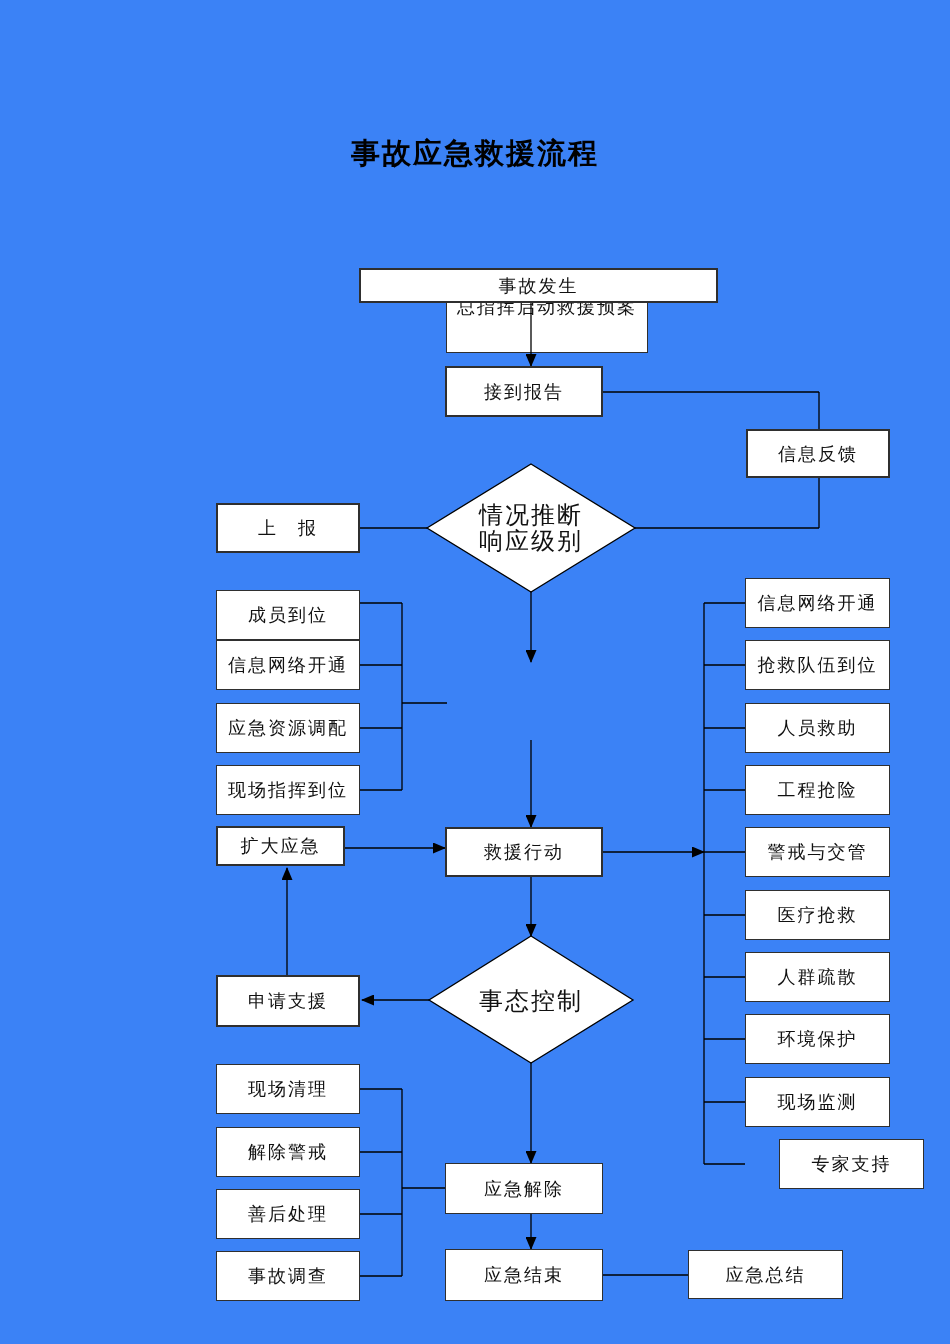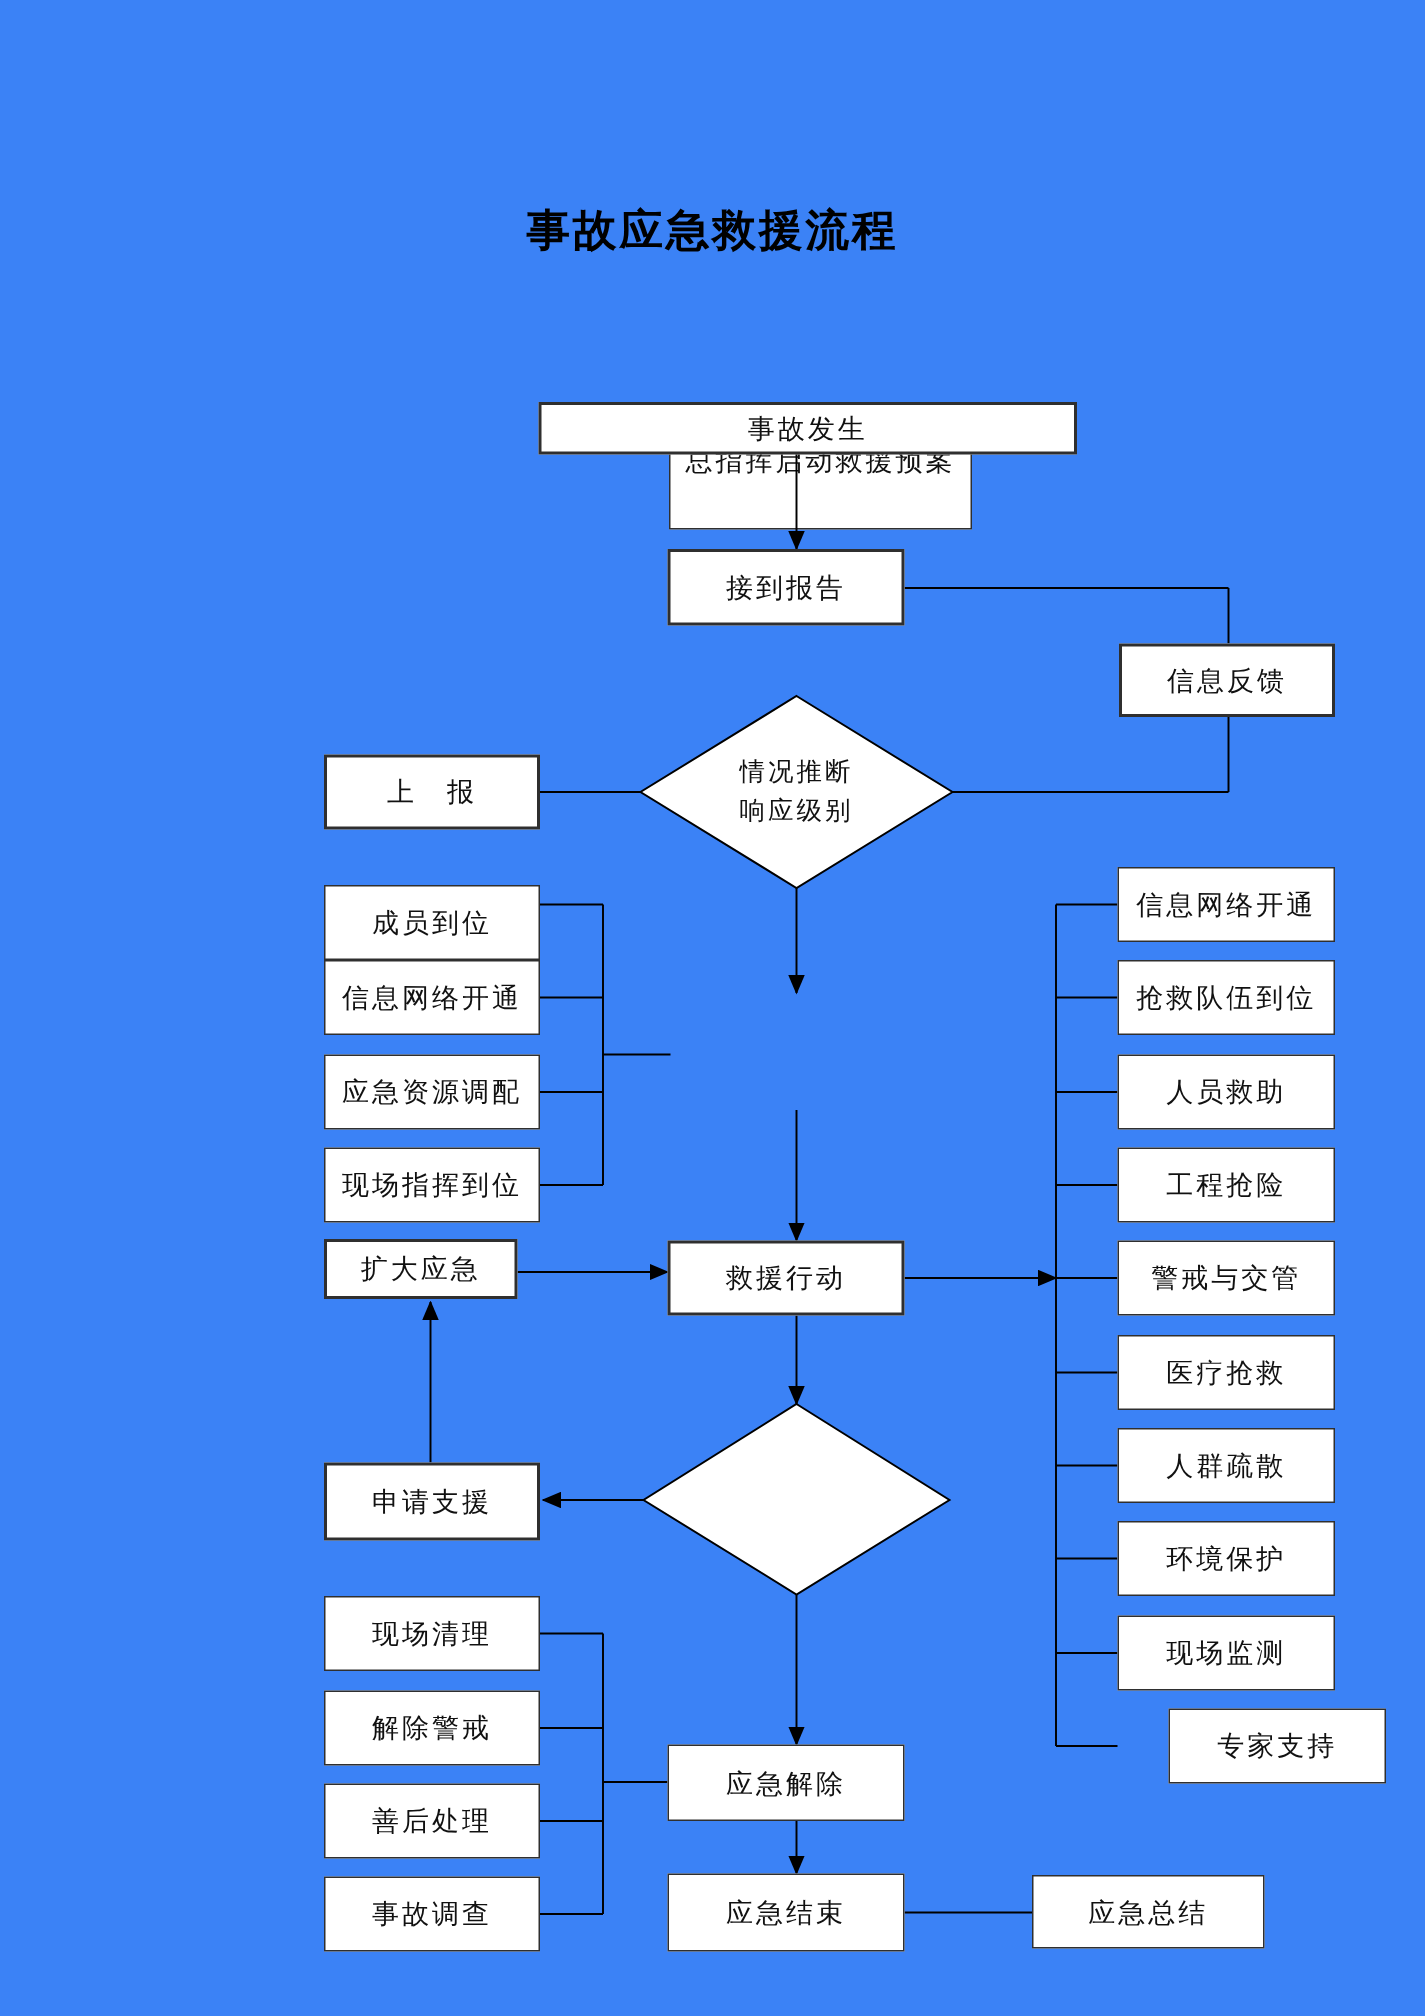--- a/index.html
+++ b/index.html
@@ -16,21 +16,21 @@
   .node{
     position:absolute;box-sizing:border-box;background:#fff;
     border:1.3px solid #2f2f2f;display:flex;align-items:center;justify-content:center;
     font-size:18px;letter-spacing:2px;white-space:nowrap;z-index:4;
   }
   .node.thick{border-width:2px;}
   .node.under{z-index:1;align-items:flex-start;padding-top:2px;}
   .node.over{z-index:2;}
   #connectors{position:absolute;left:0;top:0;z-index:3;pointer-events:none;}
   .dtext{
-    position:absolute;z-index:4;text-align:center;font-size:17px;letter-spacing:2px;
+    position:absolute;z-index:4;text-align:center;font-size:24px;letter-spacing:2px;
     line-height:26px;
   }
 </style>
 </head>
 <body>
 
 <div id="page">
 
   <div id="doc-title">事故应急救援流程</div>
 
@@ -90,20 +90,21 @@
 
       <polygon points="531,464 635,528 531,592 427,528" fill="#fff"></polygon>
       <polygon points="531,936 633,1000 531,1063 429,1000" fill="#fff"></polygon>
     </g>
   </svg>
 
   <div class="dtext" style="left:431px;top:502px;width:200px;">
     <div>情况推断</div>
     <div>响应级别</div>
   </div>
+  <div class="dtext" style="left:431px;top:988px;width:200px;">事态控制</div>
 
   <div class="node thick" style="left:445px;top:366px;width:158px;height:51px;">接到报告</div>
   <div class="node thick" style="left:746px;top:429px;width:144px;height:49px;">信息反馈</div>
   <div class="node thick" style="left:216px;top:503px;width:144px;height:50px;">上　报</div>
   <div class="node thick" style="left:216px;top:826px;width:129px;height:40px;">扩大应急</div>
   <div class="node thick" style="left:445px;top:827px;width:158px;height:50px;">救援行动</div>
   <div class="node thick" style="left:216px;top:975px;width:144px;height:52px;">申请支援</div>
   <div class="node" style="left:445px;top:1163px;width:158px;height:51px;">应急解除</div>
   <div class="node" style="left:445px;top:1249px;width:158px;height:52px;">应急结束</div>
   <div class="node" style="left:688px;top:1250px;width:155px;height:49px;">应急总结</div>

